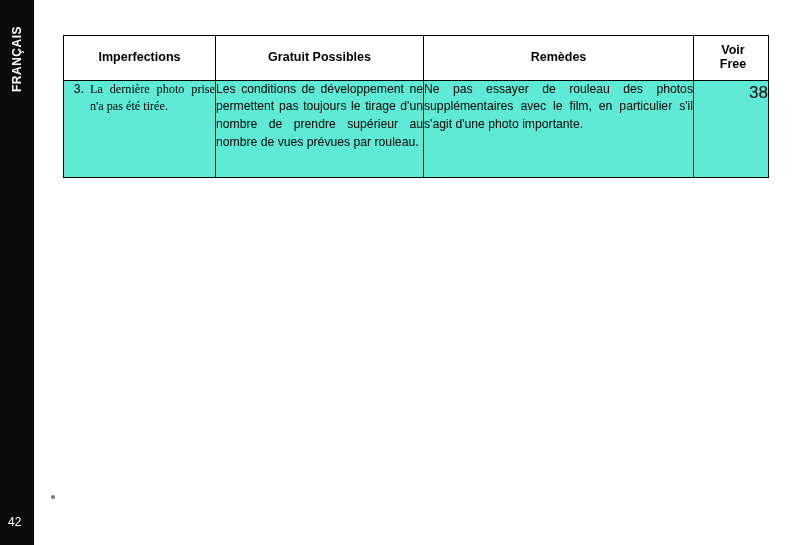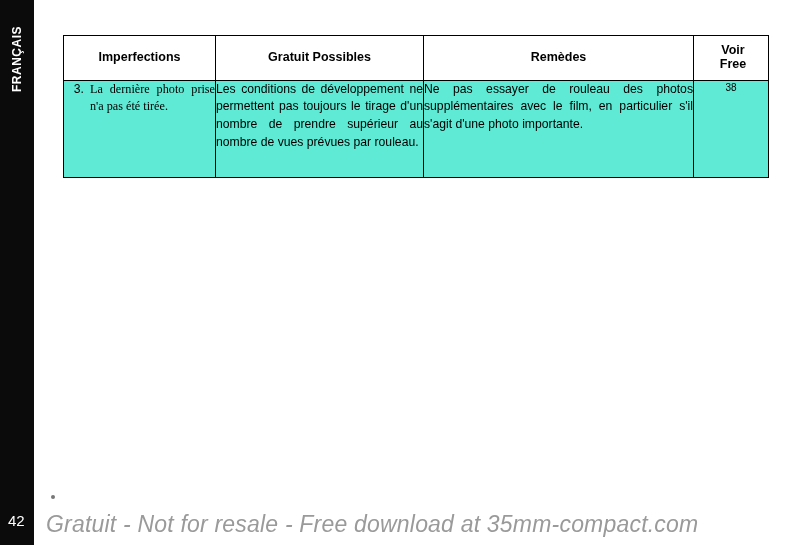--- a/index.html
+++ b/index.html
@@ -41,21 +41,21 @@
     letter-spacing: 0.5px;
     transform: rotate(-90deg);
     transform-origin: center center;
     white-space: nowrap;
   }
   .page-number {
     position: absolute;
     left: 8px;
     bottom: 16px;
     color: #ffffff;
-    font-size: 15px;
+    font-size: 12px;
     font-family: "Liberation Sans", sans-serif;
   }
 
   
   .table-wrap {
     position: absolute;
     left: 63px;
     top: 35px;
     width: 705px;
   }
@@ -117,23 +117,23 @@
     flex: 1 1 auto;
     text-align: justify;
     text-align-last: left;
     font-family: Liberation Serif, serif;
   }
   .justif {
     text-align: justify;
     text-align-last: left;
   }
   td.col-page {
-    text-align: center;
+    text-align: right;
     padding-left: 10px;
-    font-size: 10px;
+    font-size: 17px;
   }
 
   
   .watermark {
     position: absolute;
     left: 46px;
     bottom: 7px;
     font-size: 23px;
     font-style: italic;
     color: #9a9a9a;
@@ -190,15 +190,14 @@
           </td>
           <td class="body-cell justif">Les conditions de développement ne permettent pas toujours le tirage d'un nombre de prendre supérieur au nombre de vues prévues par rouleau.</td>
           <td class="body-cell justif">Ne pas essayer de rouleau des photos supplémentaires avec le film, en particulier s'il s'agit d'une photo importante.</td>
           <td class="body-cell col-page">38</td>
         </tr>
       </tbody>
     </table>
   </div>
 
   <div class="speck"></div>
-  <div class="watermark">Gratuit - Not for resale - Free download at 35mm-compact.com</div>
 
 </div>
 
 </body></html>

